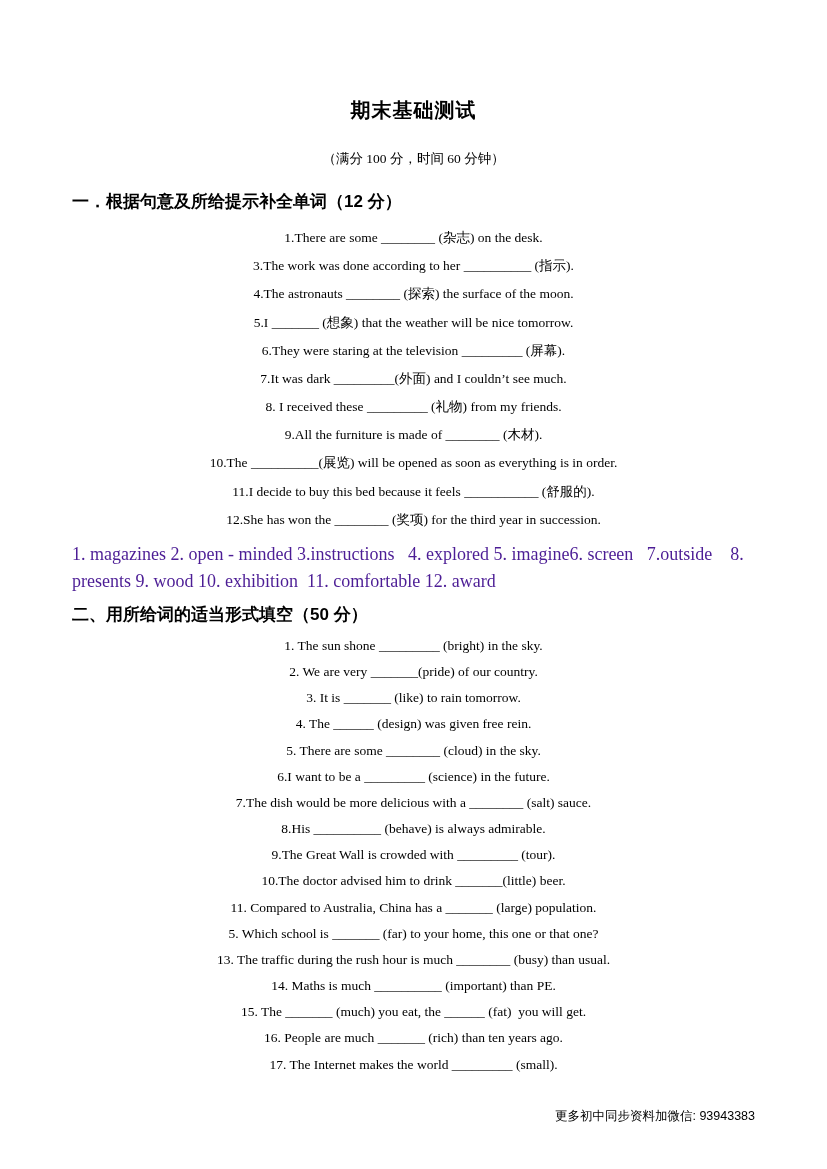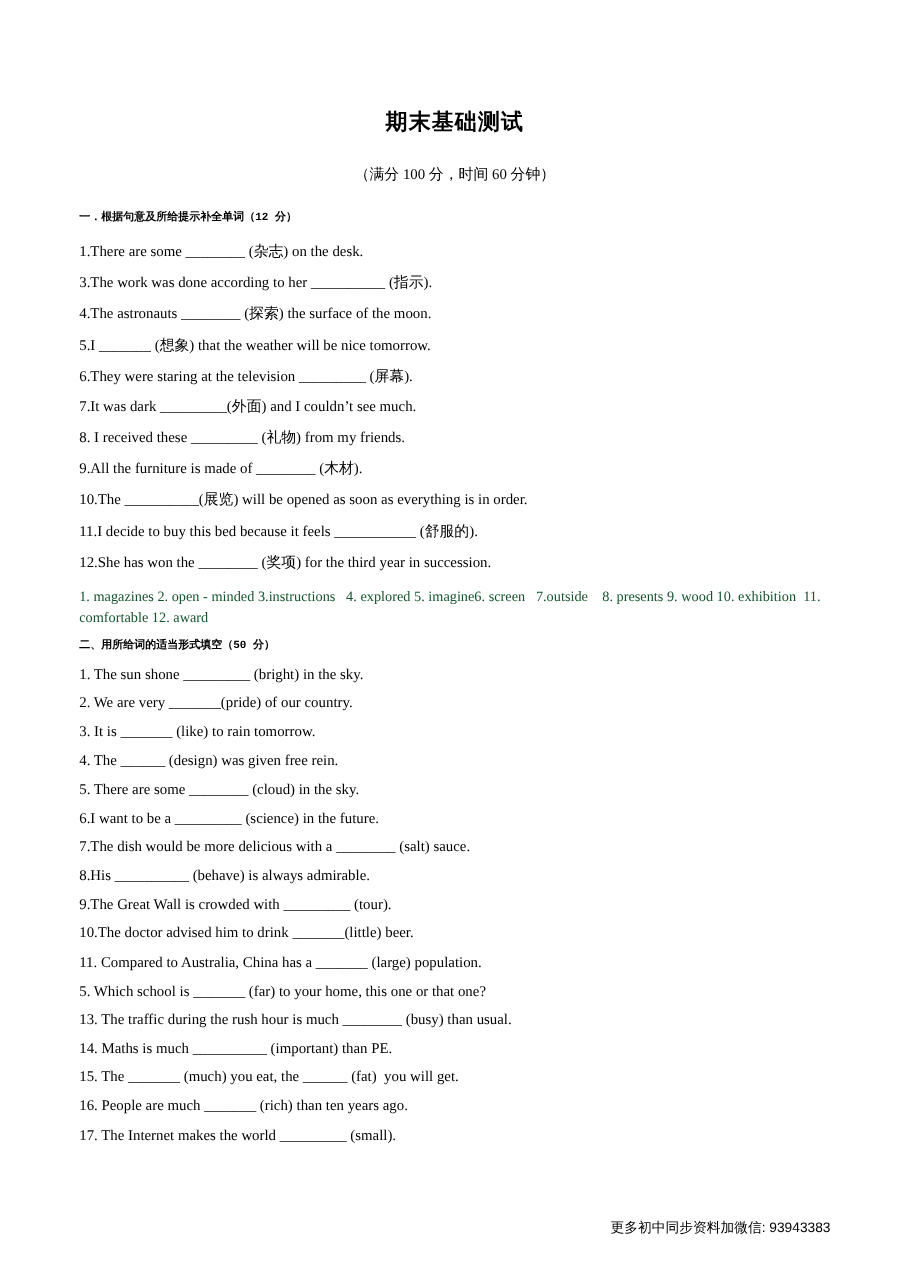--- a/index.html
+++ b/index.html
@@ -29,46 +29,47 @@
     letter-spacing: 1px;
     margin: 22px 0 0 0;
     font-family: "DejaVu Serif", serif;
   }
   .doc-subtitle {
     text-align: center;
     font-size: 13.5px;
     margin: 26px 0 0 0;
   }
   .section-heading {
-    font-size: 10px;
+    font-size: 17px;
     font-weight: bold;
     margin: 22px 0 0 0;
-    font-family: Liberation Mono, monospace;
+    font-family: Liberation Sans, sans-serif;
   }
   .section-heading.second {
     margin-top: 8px;
     font-weight: bold;
   }
   .q-list {
     list-style: none;
     margin: 0;
     padding: 0;
   }
   .q-item {
     font-size: 13.5px;
     line-height: 1.05;
     margin: 14px 0 0 0;
     white-space: pre-wrap;
+    text-align: center;
   }
   .q-list.part1 .q-item:first-child { margin-top: 18px; }
   .q-list.part2 .q-item:first-child { margin-top: 13px; }
   .q-list.part2 .q-item { margin-top: 12px; }
   .answer-line {
-    color: #14532d;
-    font-size: 13px;
+    color: #4c1d95;
+    font-size: 18px;
     line-height: 1.5;
     margin: 14px 0 0 0;
     white-space: pre-wrap;
   }
   .footer-note {
     position: absolute;
     right: 72px;
     bottom: 44px;
     font-size: 12.5px;
     color: #000000;

